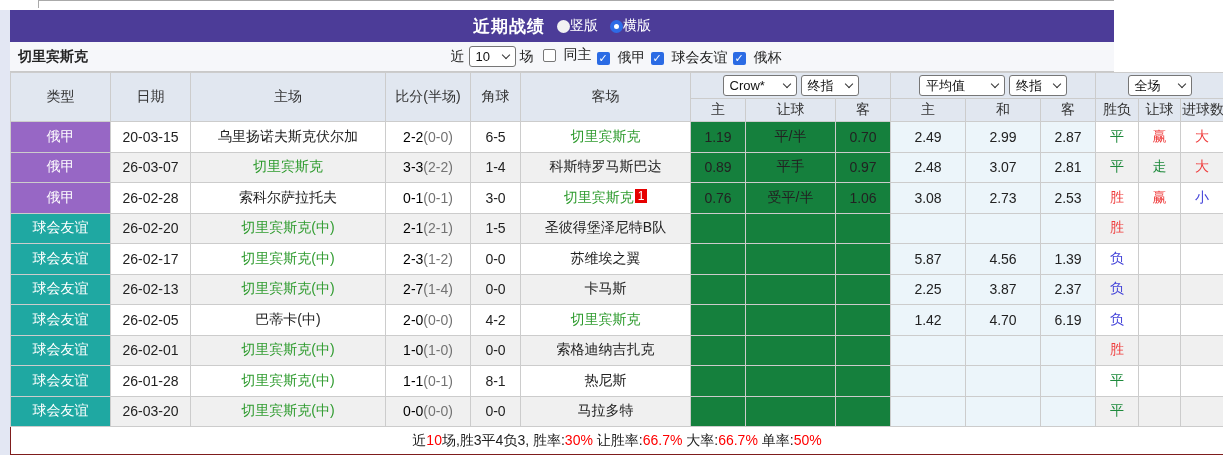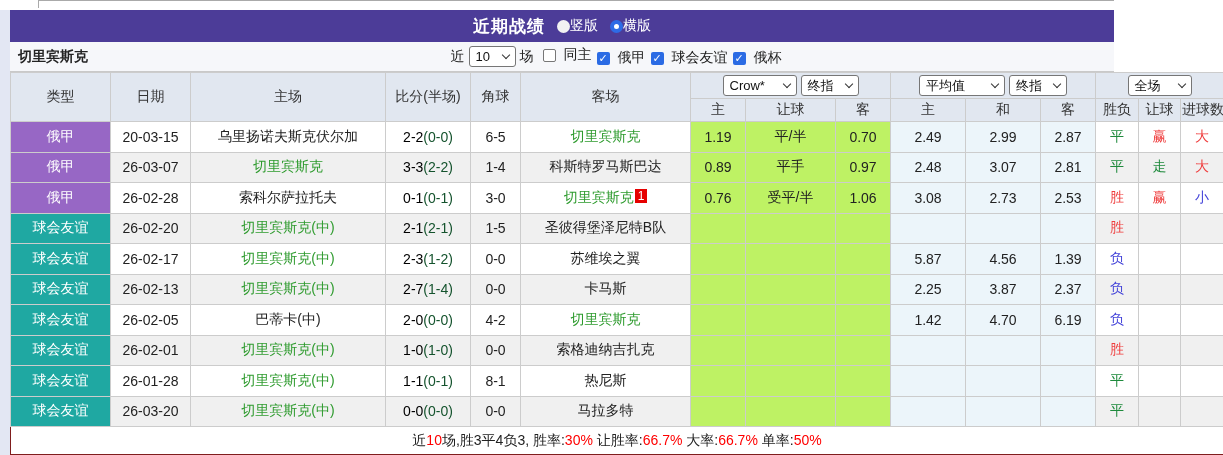--- a/index.html
+++ b/index.html
@@ -35,26 +35,26 @@
   .chev { width:6px; height:6px; border-right:1.7px solid #333; border-bottom:1.7px solid #333; transform:rotate(45deg); margin-left:7px; margin-top:-3px; flex:none; }
 
   
   table { border-collapse:collapse; table-layout:fixed; width:1213px; margin-left:10px; font-size:14px; }
   td { border:1px solid #ccc; text-align:center; white-space:nowrap; overflow:hidden; padding:0 1px; }
   thead td { background:#e1e7f0; color:#333; }
   thead tr.dd-row td { height:26px; }
   thead tr.sub-row td { height:23px; }
   tbody tr { height:30.5px; }
   tbody tr.stripe td { background:#f0f0f0; }
-  td.col-cream, tr.stripe td.col-cream { background:#bef264; }
+  td.col-cream, tr.stripe td.col-cream { background:#15803d; }
   td.col-blue, tr.stripe td.col-blue { background:#ecf5fa; }
   .type-cell { color:#fff; }
   .team-green { color:#2e9b2e; }
   .ft { color:#000000; }
-  .ht { color:#14532d;margin-top:28px; }
+  .ht { color:#737373;margin-top:28px; }
   .c-red { color:#ef3e3e; }
   .c-green { color:#1e8a3c; }
   .c-blue { color:#4343d9; }
   .badge { display:inline-block; background:#e60000; color:#fff; font-size:12px; line-height:14px; padding:0 3px; margin-left:1px; vertical-align:2px; }
   .dd-wrap { display:flex; align-items:center; justify-content:center; gap:4px; }
   tfoot td { height:28px; background:#fff; border:1px solid #7f1d1d; border-top:1px solid #ccc; font-size:14px; color:#222; }
   .red { color:#f00; }
 </style>
 </head>
 <body>

